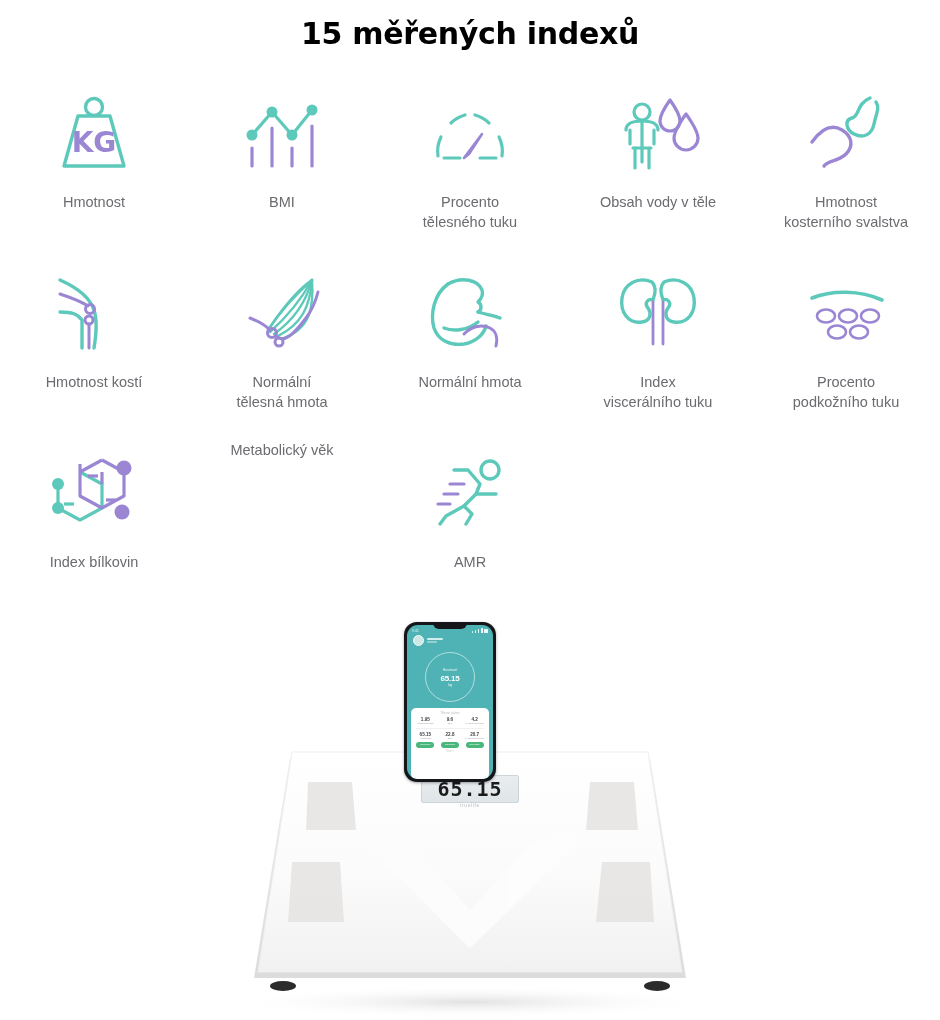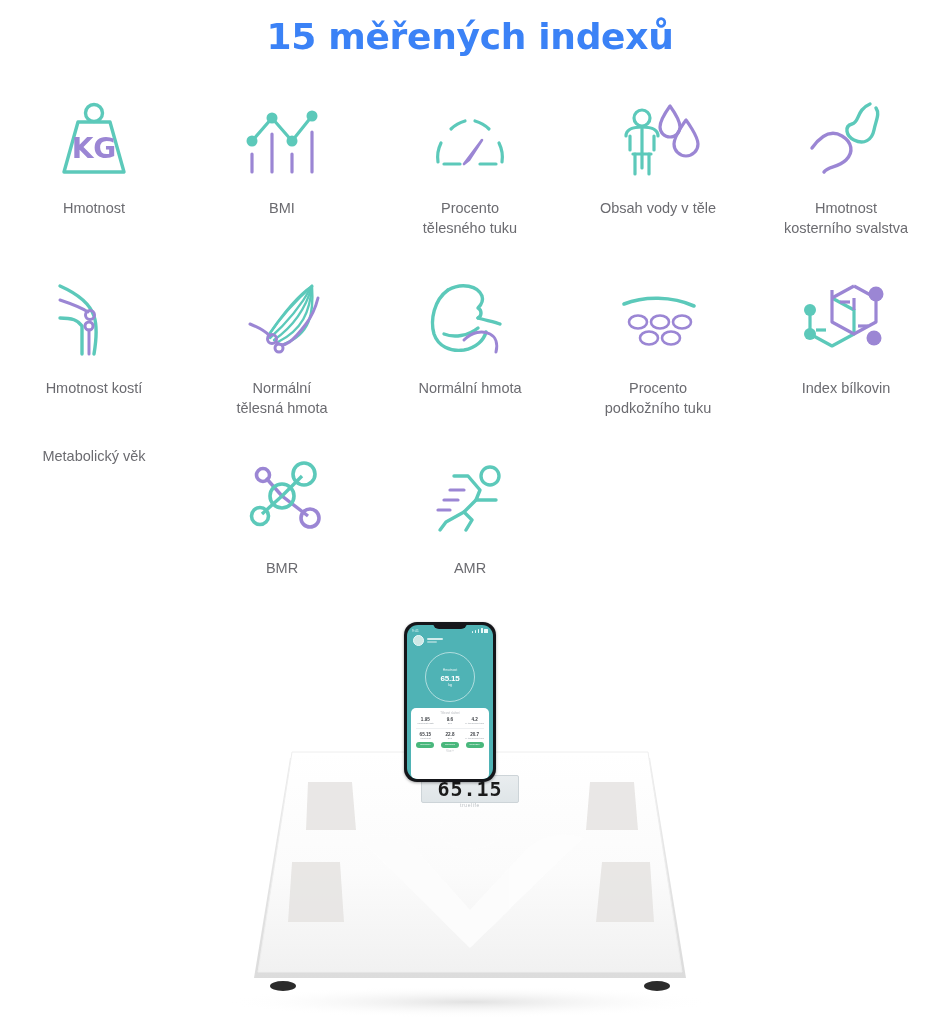--- a/index.html
+++ b/index.html
@@ -2,21 +2,21 @@
 <html lang="cs"><head>
 <meta charset="utf-8">
 <style>
   html,body{margin:0;padding:0;}
   body{
     width:940px;height:1020px;background:#ffffff;
     font-family:"Liberation Sans","DejaVu Sans",sans-serif;
     overflow:hidden;position:relative;
   }
   #page-title{
-    text-align:center;font-size:36px;font-weight:bold;color:#3b82f6;
+    text-align:center;font-size:30px;font-weight:bold;color:#000000;
     letter-spacing:-0.3px;margin:16px 0 0 0;padding:0;
     font-family:"DejaVu Sans","Liberation Sans",sans-serif;
   }
   .grid{
     margin-top:26px;
     display:grid;
     grid-template-columns:repeat(5,1fr);
     grid-auto-rows:180px;
     row-gap:0;
   }
@@ -232,20 +232,36 @@
           <path d="M24 58 C34 62 48 60 58 52"></path>
         </g>
         <g fill="none" stroke="#9b86d4" stroke-width="3" stroke-linecap="round" stroke-linejoin="round">
           <path d="M44 64 C52 56 62 54 70 58 C76 61 78 68 76 76"></path>
         </g>
       </svg>
     </div>
     <div class="cell-label">Normální hmota</div>
   </div>
 
+  <div class="cell">
+    <div class="icon-wrap">
+      <svg width="100" height="86" viewBox="0 0 100 86">
+        <g fill="none" stroke="#5cc9ba" stroke-width="3.4" stroke-linecap="round" stroke-linejoin="round">
+          <path d="M44 12 C30 6 16 14 14 28 C12 42 20 54 34 52 C42 51 44 44 40 38 C36 33 40 28 45 30 C48 22 48 16 44 12 Z"></path>
+          <path d="M56 12 C70 6 84 14 86 28 C88 42 80 54 66 52 C58 51 56 44 60 38 C64 33 60 28 55 30 C52 22 52 16 56 12 Z"></path>
+        </g>
+        <g fill="none" stroke="#9b86d4" stroke-width="2.8" stroke-linecap="round">
+          <path d="M45 32 C45 44 45 58 45 74"></path>
+          <path d="M55 32 C55 44 55 58 55 74"></path>
+        </g>
+      </svg>
+    </div>
+    <div class="cell-label">Index
+viscerálního tuku</div>
+  </div>
 
   <div class="cell">
     <div class="icon-wrap">
       <svg width="100" height="86" viewBox="0 0 100 86">
         <path d="M16 28 C36 20 64 20 86 30" fill="none" stroke="#5cc9ba" stroke-width="3.6" stroke-linecap="round"></path>
         <g fill="none" stroke="#9b86d4" stroke-width="2.6">
           <ellipse cx="30" cy="46" rx="9" ry="6.5"></ellipse>
           <ellipse cx="52" cy="46" rx="9" ry="6.5"></ellipse>
           <ellipse cx="74" cy="46" rx="9" ry="6.5"></ellipse>
           <ellipse cx="41" cy="62" rx="9" ry="6.5"></ellipse>
@@ -279,38 +295,20 @@
       </svg>
     </div>
     <div class="cell-label">Index bílkovin</div>
   </div>
 
   <div class="cell">
     <div class="cell-label">Metabolický věk</div>
   </div>
 
 
-  <div class="cell">
-    <div class="icon-wrap">
-      <svg width="100" height="86" viewBox="0 0 100 86">
-        <g stroke-width="3.4" fill="none">
-          <line x1="34" y1="22" x2="50" y2="40" stroke="#9b86d4"></line>
-          <line x1="50" y1="40" x2="76" y2="60" stroke="#9b86d4"></line>
-          <line x1="50" y1="40" x2="70" y2="20" stroke="#5cc9ba"></line>
-          <line x1="50" y1="40" x2="30" y2="58" stroke="#5cc9ba"></line>
-        </g>
-        <circle cx="50" cy="40" r="12" fill="none" stroke="#5cc9ba" stroke-width="3.6"></circle>
-        <circle cx="72" cy="18" r="11" fill="none" stroke="#5cc9ba" stroke-width="3.6"></circle>
-        <circle cx="28" cy="60" r="8.5" fill="none" stroke="#5cc9ba" stroke-width="3.6"></circle>
-        <circle cx="31" cy="19" r="6.5" fill="none" stroke="#9b86d4" stroke-width="3.6"></circle>
-        <circle cx="78" cy="62" r="9" fill="none" stroke="#9b86d4" stroke-width="3.6"></circle>
-      </svg>
-    </div>
-    <div class="cell-label">BMR</div>
-  </div>
 
   <div class="cell">
     <div class="icon-wrap">
       <svg width="100" height="86" viewBox="0 0 100 86">
         <g fill="none" stroke="#5cc9ba" stroke-width="3.4" stroke-linecap="round" stroke-linejoin="round">
           <circle cx="70" cy="20" r="9"></circle>
           <path d="M34 20 L48 20 L60 34 L56 44 L66 44 L76 44"></path>
           <path d="M56 44 L44 56 L52 64 L46 74"></path>
           <path d="M44 56 L26 66 L20 74"></path>
         </g>

